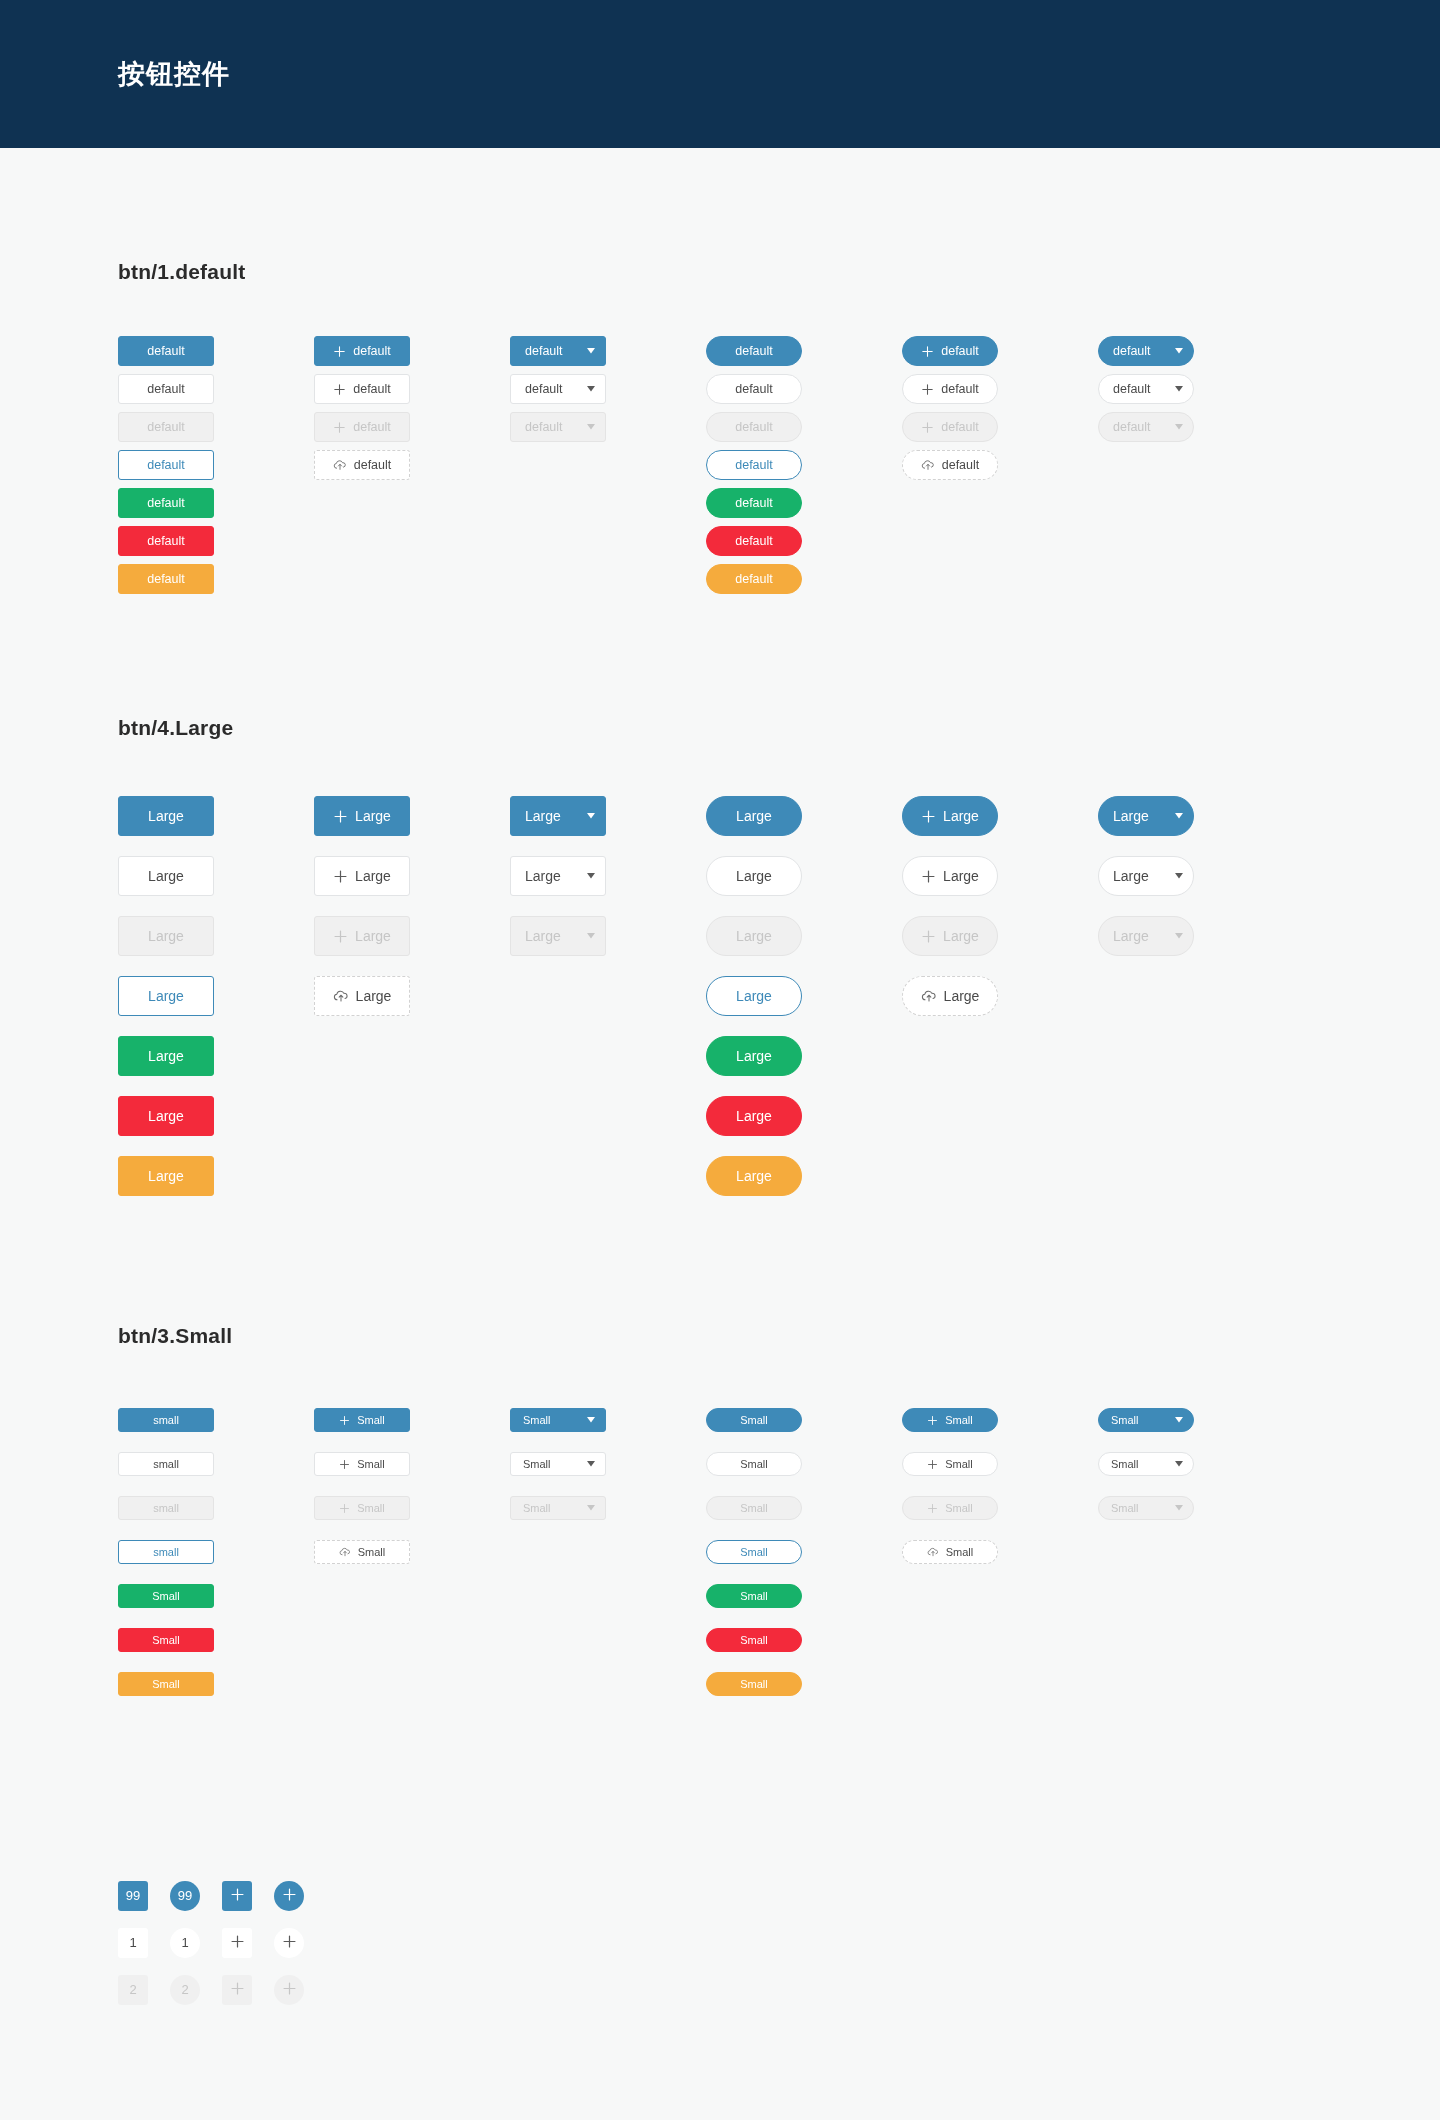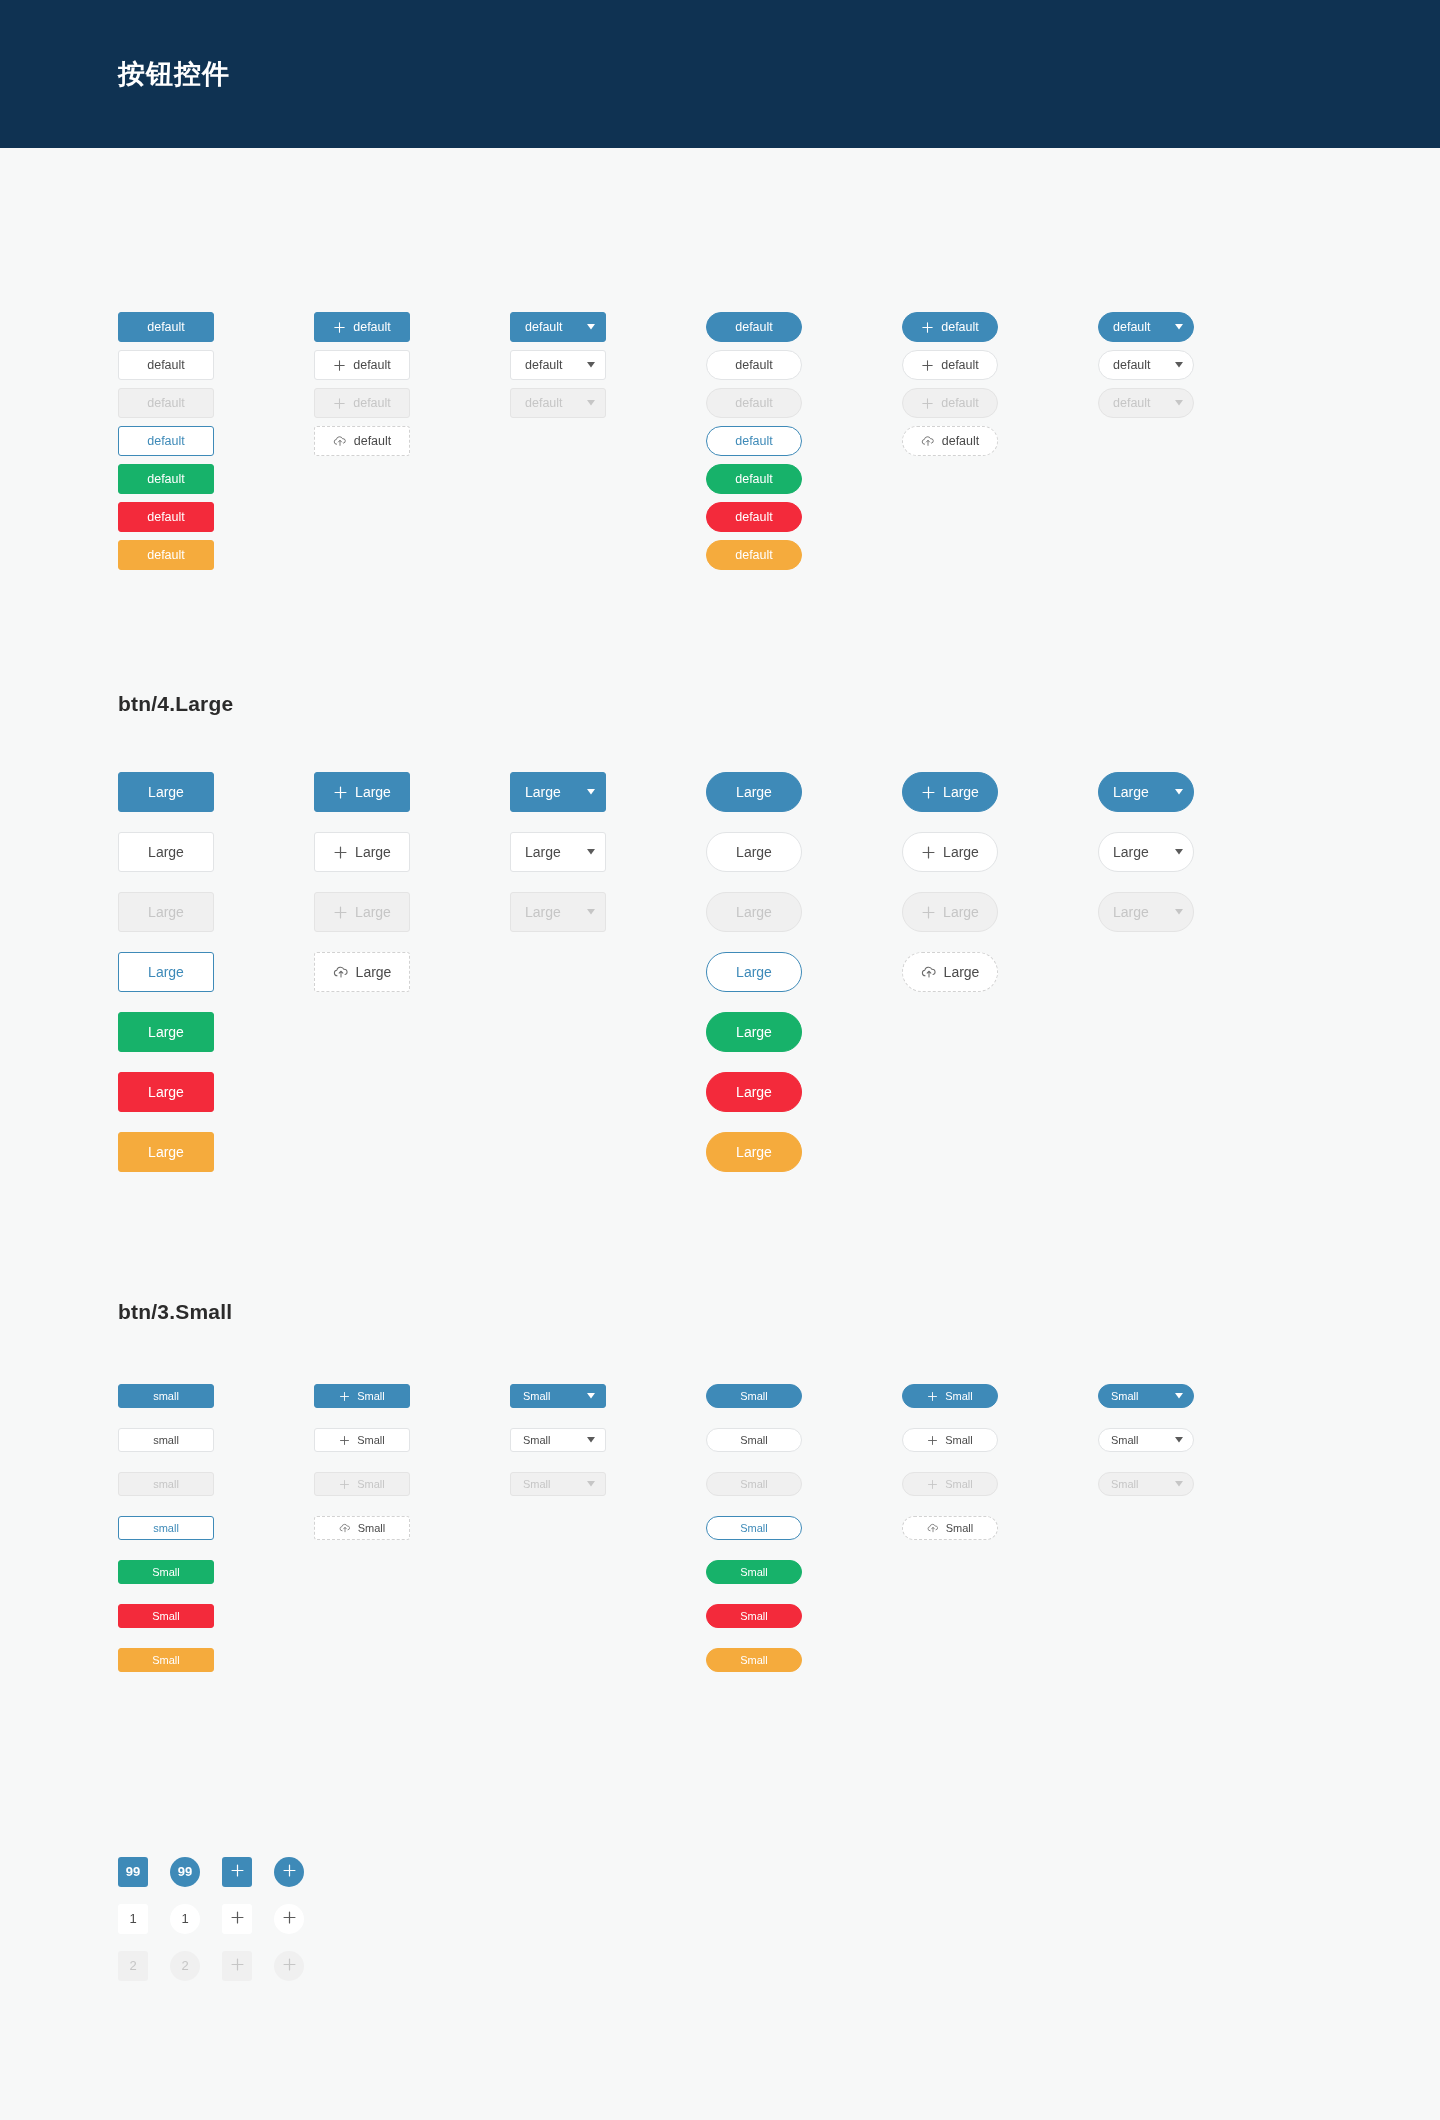--- a/index.html
+++ b/index.html
@@ -98,35 +98,36 @@
   .icon-row { display:flex; align-items:center; }
   .icon-cell { width:52px; flex:0 0 52px; display:flex; align-items:center; }
   .ibtn {
     display:inline-flex; align-items:center; justify-content:center;
     border:1px solid transparent; cursor:pointer;
     font-family:"Liberation Sans", sans-serif;
     line-height:1; padding:0;
   }
   .ibtn.sq { width:30px; height:30px; border-radius:3px; }
   .ibtn.ci { width:30px; height:30px; border-radius:50%; }
-  .ibtn .num { font-size:13px; font-weight:bold; }
+  .ibtn .num { font-size:13px; font-weight:normal; }
   .ibtn .num.thin { font-weight:normal; }
 </style>
 </head>
 <body>
 
 <div id="app">
 
   <div class="header">
     <div class="header-title">按钮控件</div>
   </div>
 
   <div class="page">
     <div id="sections-host">
         <div class="section" style="padding-top: 112px;">
+          <div class="section-title">btn/1.default</div>
           <div class="grid" style="margin-top: 48px;">
             <div class="row" style="height: 38px;">
               <div class="cell">
                 <button class="btn sz-default v-primary">
                   <span class="lbl">default</span>
                 </button>
               </div>
               <div class="cell">
                 <button class="btn sz-default v-primary">
                   <span class="plus-icon">

